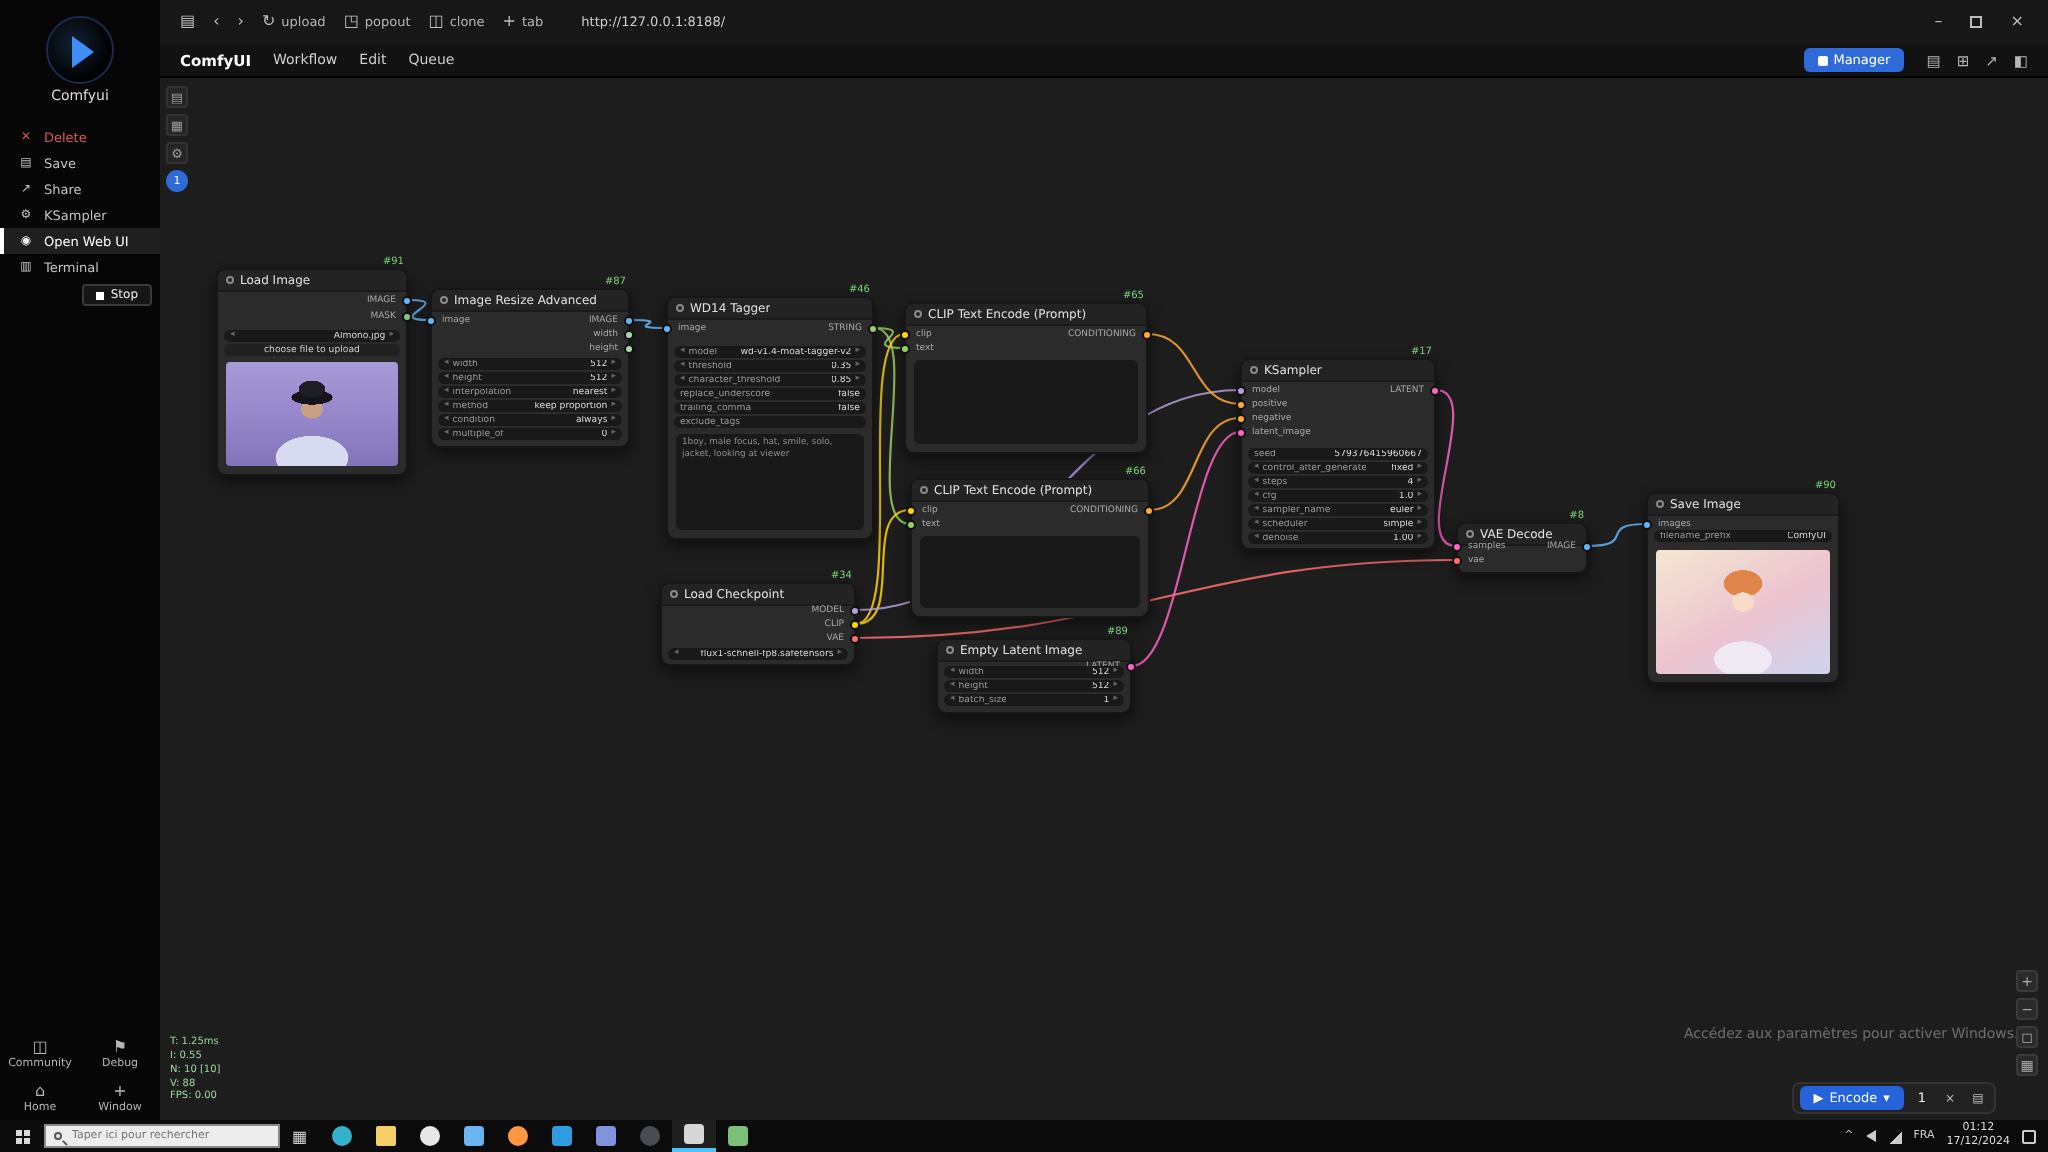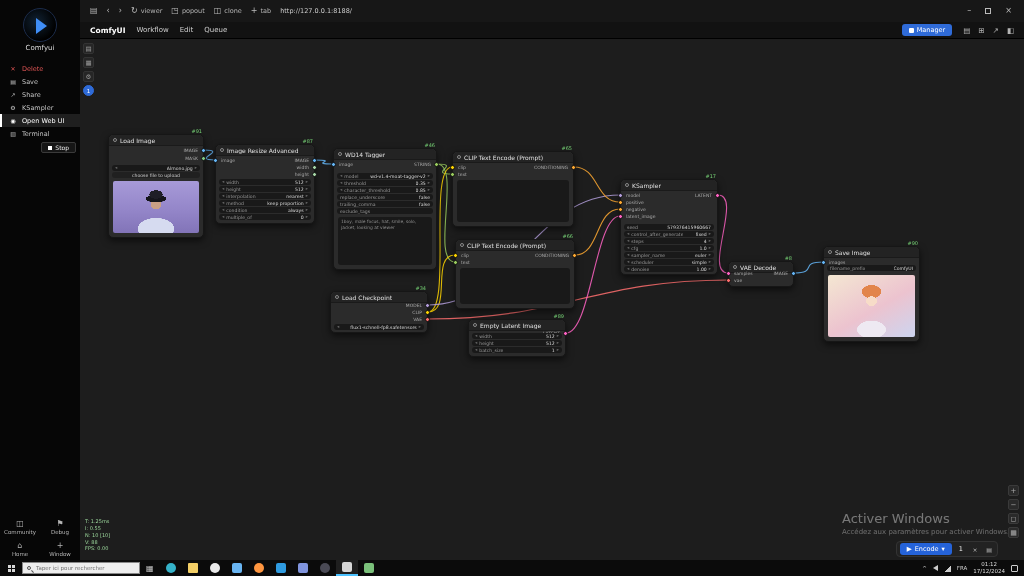--- a/index.html
+++ b/index.html
@@ -20,21 +20,21 @@
   .stop-sq{width:4px;height:4px;background:#fff;display:inline-block;}
   .sb-footer{position:absolute;bottom:3px;left:0;width:100%;display:grid;grid-template-columns:1fr 1fr;row-gap:6px;}
   .sb-foot-item{display:flex;flex-direction:column;align-items:center;gap:1px;color:#b5b5b5;font-size:5.5px;cursor:pointer;}
   .sb-foot-item .sb-glyph{font-size:8px;}
 
   
   .main{flex:1;display:flex;flex-direction:column;min-width:0;}
   .titlebar{height:22px;background:#171717;display:flex;align-items:center;gap:9px;padding:0 10px;color:#b5b5b5;font-size:6.5px;flex-shrink:0;}
   .tb-ic{font-size:8px;color:#bdbdbd;cursor:pointer;line-height:1;}
   .tb-group{display:flex;align-items:center;gap:3px;cursor:pointer;}
-  .tb-url{color:#cfcfcf;}
+  .tb-url{margin-left:10px;color:#cfcfcf;}
   .tb-spacer{flex:1;}
   .winctl{display:flex;align-items:center;gap:14px;margin-right:2px;}
   .maxbox{width:6px;height:6px;border:1px solid #bbb;display:inline-block;}
 
   .menubar{height:17px;background:#121212;display:flex;align-items:center;gap:11px;padding:0 10px;color:#cfcfcf;font-size:7px;border-bottom:1px solid #000;flex-shrink:0;}
   .brand{font-weight:bold;color:#fff;font-size:7.5px;}
   .menu-item{cursor:pointer;text-align:center;}
   .mb-spacer{flex:1;}
   .manager-btn{display:flex;align-items:center;gap:3px;background:#2f6bd8;color:#fff;border-radius:3px;padding:2px 7px;font-size:6.5px;cursor:pointer;}
   .mgr-ic{width:5px;height:5px;background:#fff;display:inline-block;border-radius:1px;}
@@ -174,21 +174,21 @@
     </aside>
 
     <div class="main">
 
       <div class="titlebar">
         <span class="tb-ic">▤</span>
         <span class="tb-ic">‹</span>
         <span class="tb-ic">›</span>
         <span class="tb-group">
           <span class="tb-ic">↻</span>
-          <span>viewer</span>
+          <span>upload</span>
         </span>
         <span class="tb-group">
           <span class="tb-ic">◳</span>
           <span>popout</span>
         </span>
         <span class="tb-group">
           <span class="tb-ic">◫</span>
           <span>clone</span>
         </span>
         <span class="tb-group">
@@ -250,21 +250,20 @@
 
         <div class="cv-stats" id="cv-stats">
             <div>T: 1.25ms</div>
             <div>I: 0.55</div>
             <div>N: 10 [10]</div>
             <div>V: 88</div>
             <div>FPS: 0.00</div>
           </div>
 
         <div class="watermark">
-          <div class="wm-title">Activer Windows</div>
           <div class="wm-sub">Accédez aux paramètres pour activer Windows.</div>
         </div>
 
         <div class="zoom-stack">
           <span class="zoom-btn">+</span>
           <span class="zoom-btn">−</span>
           <span class="zoom-btn">◻</span>
           <span class="zoom-btn">▦</span>
         </div>
 

